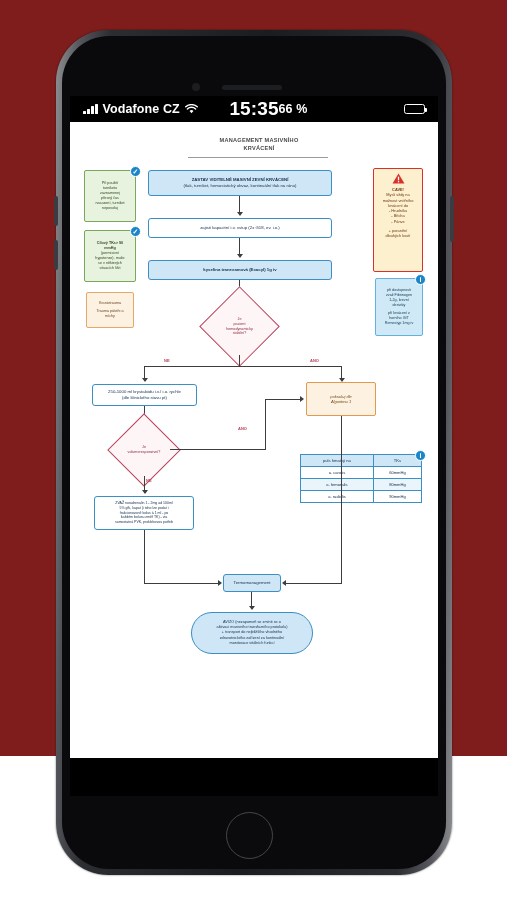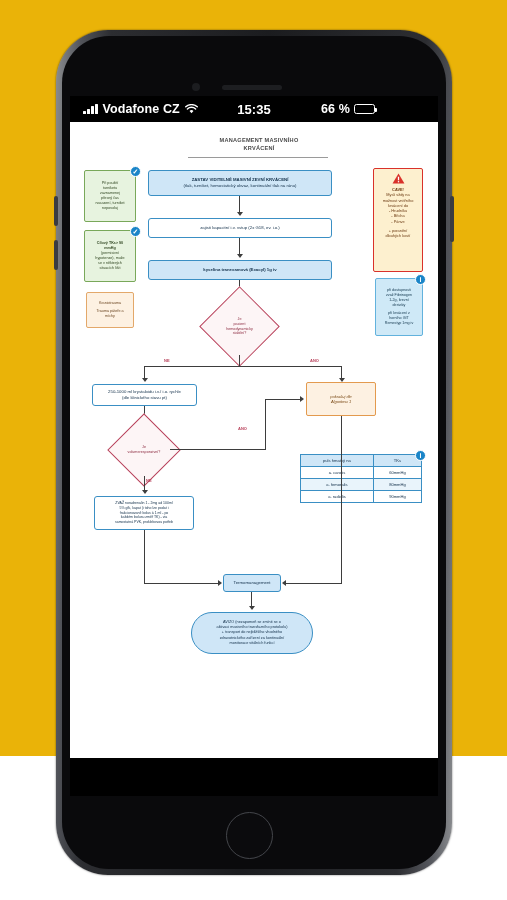--- a/index.html
+++ b/index.html
@@ -2,21 +2,21 @@
 <html><head>
 <meta charset="utf-8">
 <style>
   * { box-sizing: border-box; margin: 0; padding: 0; }
   html, body {
     width: 507px; height: 900px;
     background: #ffffff;
     font-family: "Liberation Sans", sans-serif;
     overflow: hidden;
   }
-  #stage { position: relative; width: 507px; height: 756px; background: #eab308; }
+  #stage { position: relative; width: 507px; height: 756px; background: #7f1d1d; }
 
   
   .phone-body {
     position: absolute; left: 56px; top: 30px;
     width: 396px; height: 845px;
     border-radius: 52px;
     background: linear-gradient(92deg,#8d8f92 0%, #52545a 6%, #2c2d31 13%, #1b1c1f 50%, #2c2d31 87%, #56585e 95%, #8d8f92 100%);
     box-shadow: 0 0 2px rgba(0,0,0,.6);
   }
   .phone-inner {
@@ -53,22 +53,22 @@
     background: #000; overflow: hidden;
   }
 
   
   .status-bar {
     height: 26px; background: #000; color: #fff;
     display: flex; align-items: center; padding: 0 13px;
     font-size: 12.5px; font-weight: bold; letter-spacing: .1px;
   }
   .sb-left { display: flex; align-items: center; gap: 5px; flex: 1; }
-  .sb-center { flex: 0 0 auto; font-size: 13px; }
-  .sb-right { flex: 1; display: flex; align-items: center; justify-content: center; gap: 4px; }
+  .sb-center { flex: 0 0 auto; font-size: 19px; }
+  .sb-right { flex: 1; display: flex; align-items: center; justify-content: space-between; gap: 4px; }
   .sig-bars { display: flex; align-items: flex-end; gap: 1.5px; height: 10px; }
   .sig-bars i { width: 2.5px; background: #fff; border-radius: .5px; display: block; }
   .sig-bars i:nth-child(1){height:3.5px}.sig-bars i:nth-child(2){height:5.5px}
   .sig-bars i:nth-child(3){height:8px}.sig-bars i:nth-child(4){height:10px}
   .battery-shell {
     width: 21px; height: 10.5px; border: 1.2px solid #fff; border-radius: 2.5px;
     position: relative; padding: 1px;
   }
   .battery-shell::after {
     content:""; position:absolute; right:-3px; top:3px; width:1.8px; height:4px;

